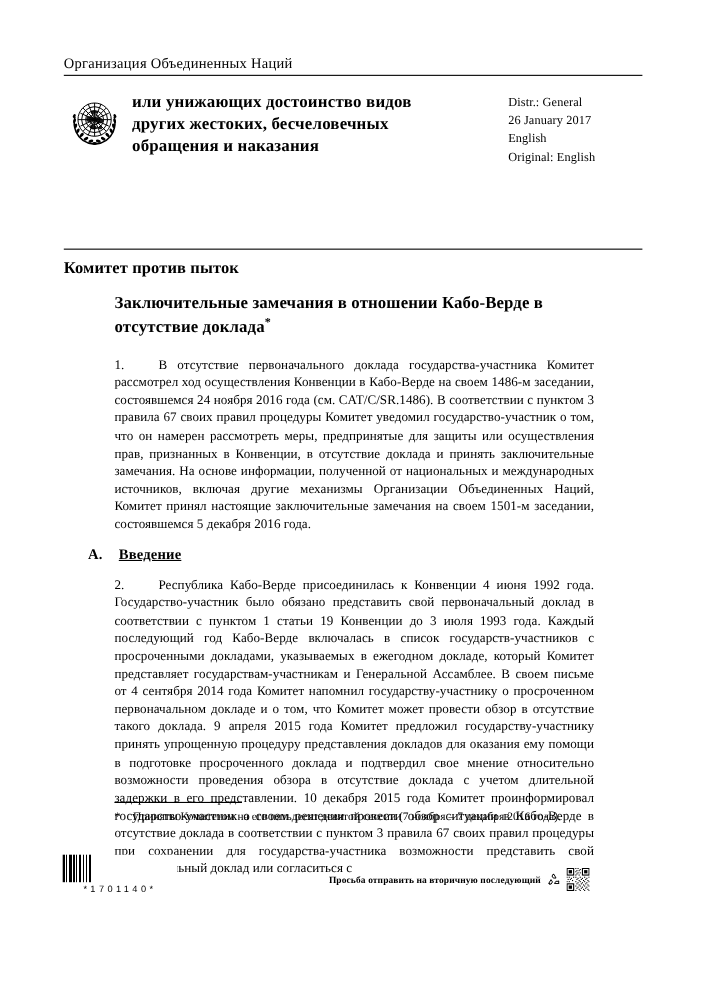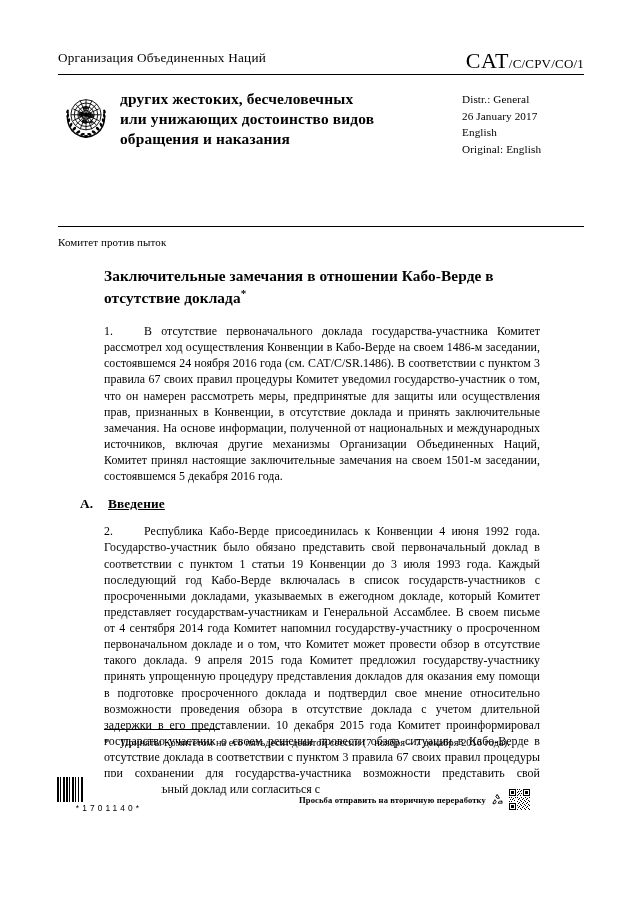--- a/index.html
+++ b/index.html
@@ -105,22 +105,22 @@
     border: 0;
     border-top: 1.5px solid #000;
     margin: 0;
   }
 
   
   .committee {
     position: absolute;
     left: 58px;
     top: 236px;
-    font-weight: normal;
-    font-size: 11px;
+    font-weight: bold;
+    font-size: 15px;
     letter-spacing: 0.1px;
   }
 
   .content {
     position: absolute;
     left: 104px;
     top: 266px;
     width: 436px;
   }
 
@@ -242,23 +242,20 @@
 </style>
 </head>
 <body>
 
 <div class="page">
 
   <div class="masthead">
 
     <div class="masthead-top">
       <div class="org-name">Организация Объединенных Наций</div>
-      <div class="doc-symbol">
-        <span class="sym-main">CAT</span><span class="sym-sub">/C/CPV/CO/1</span>
-      </div>
     </div>
 
     <hr class="rule-top">
 
     <div class="title-band">
 
       <div class="emblem">
         <svg width="56" height="56" viewBox="0 0 100 100">
           <g fill="none" stroke="#000" stroke-width="1.6">
             <circle cx="50" cy="46" r="27"></circle>
@@ -302,22 +299,22 @@
             <ellipse cx="77" cy="64" rx="4" ry="2.3" transform="rotate(62 77 64)"></ellipse>
             <ellipse cx="71" cy="71" rx="4.2" ry="2.4" transform="rotate(45 71 71)"></ellipse>
             <ellipse cx="64" cy="77" rx="4.2" ry="2.4" transform="rotate(30 64 77)"></ellipse>
             <ellipse cx="56" cy="81" rx="4" ry="2.3" transform="rotate(15 56 81)"></ellipse>
             <ellipse cx="50" cy="84.5" rx="4" ry="2.2"></ellipse>
           </g>
         </svg>
       </div>
 
       <div class="conv-title">
+        <div>или унижающих достоинство видов</div>
         <div>других жестоких, бесчеловечных</div>
-        <div>или унижающих достоинство видов</div>
         <div>обращения и наказания</div>
       </div>
 
       <div class="distr-block">
         <div>Distr.: General</div>
         <div>26 January 2017</div>
         <div>English</div>
         <div>Original: English</div>
       </div>
 
@@ -345,21 +342,21 @@
     <div class="footnote-text"><span class="fn-mark">*</span><span>Приняты Комитетом на его пятьдесят девятой сессии (7 ноября – 7 декабря 2016 года).</span></div>
   </div>
 
 
   <div class="barcode-wrap">
     <div class="barcode-bars"></div>
     <div class="barcode-text">*1701140*</div>
   </div>
 
   <div class="recycle-line">
-    <span class="recycle-text">Просьба отправить на вторичную переработку</span>
+    <span class="recycle-text">Просьба отправить на вторичную последующий</span>
     <svg class="recycle-icon" width="15" height="14" viewBox="0 0 24 24">
       <g fill="none" stroke="#000" stroke-width="1.5" stroke-linejoin="round">
         <path d="M12 3 L15.4 9 L11.2 9 L9 5.6 Z"></path>
         <path d="M4 17.5 L7.6 11.4 L9.8 15 L7.6 18.6 Z"></path>
         <path d="M20 17.5 L13 17.5 L15.2 14 L19 14 Z"></path>
       </g>
       <g fill="#000">
         <polygon points="9.6,4.2 12.4,4.2 11,1.8"></polygon>
         <polygon points="5.2,19.6 6.6,17.2 3.8,17.2"></polygon>
         <polygon points="19.4,12.4 18,14.8 20.8,14.8"></polygon>

